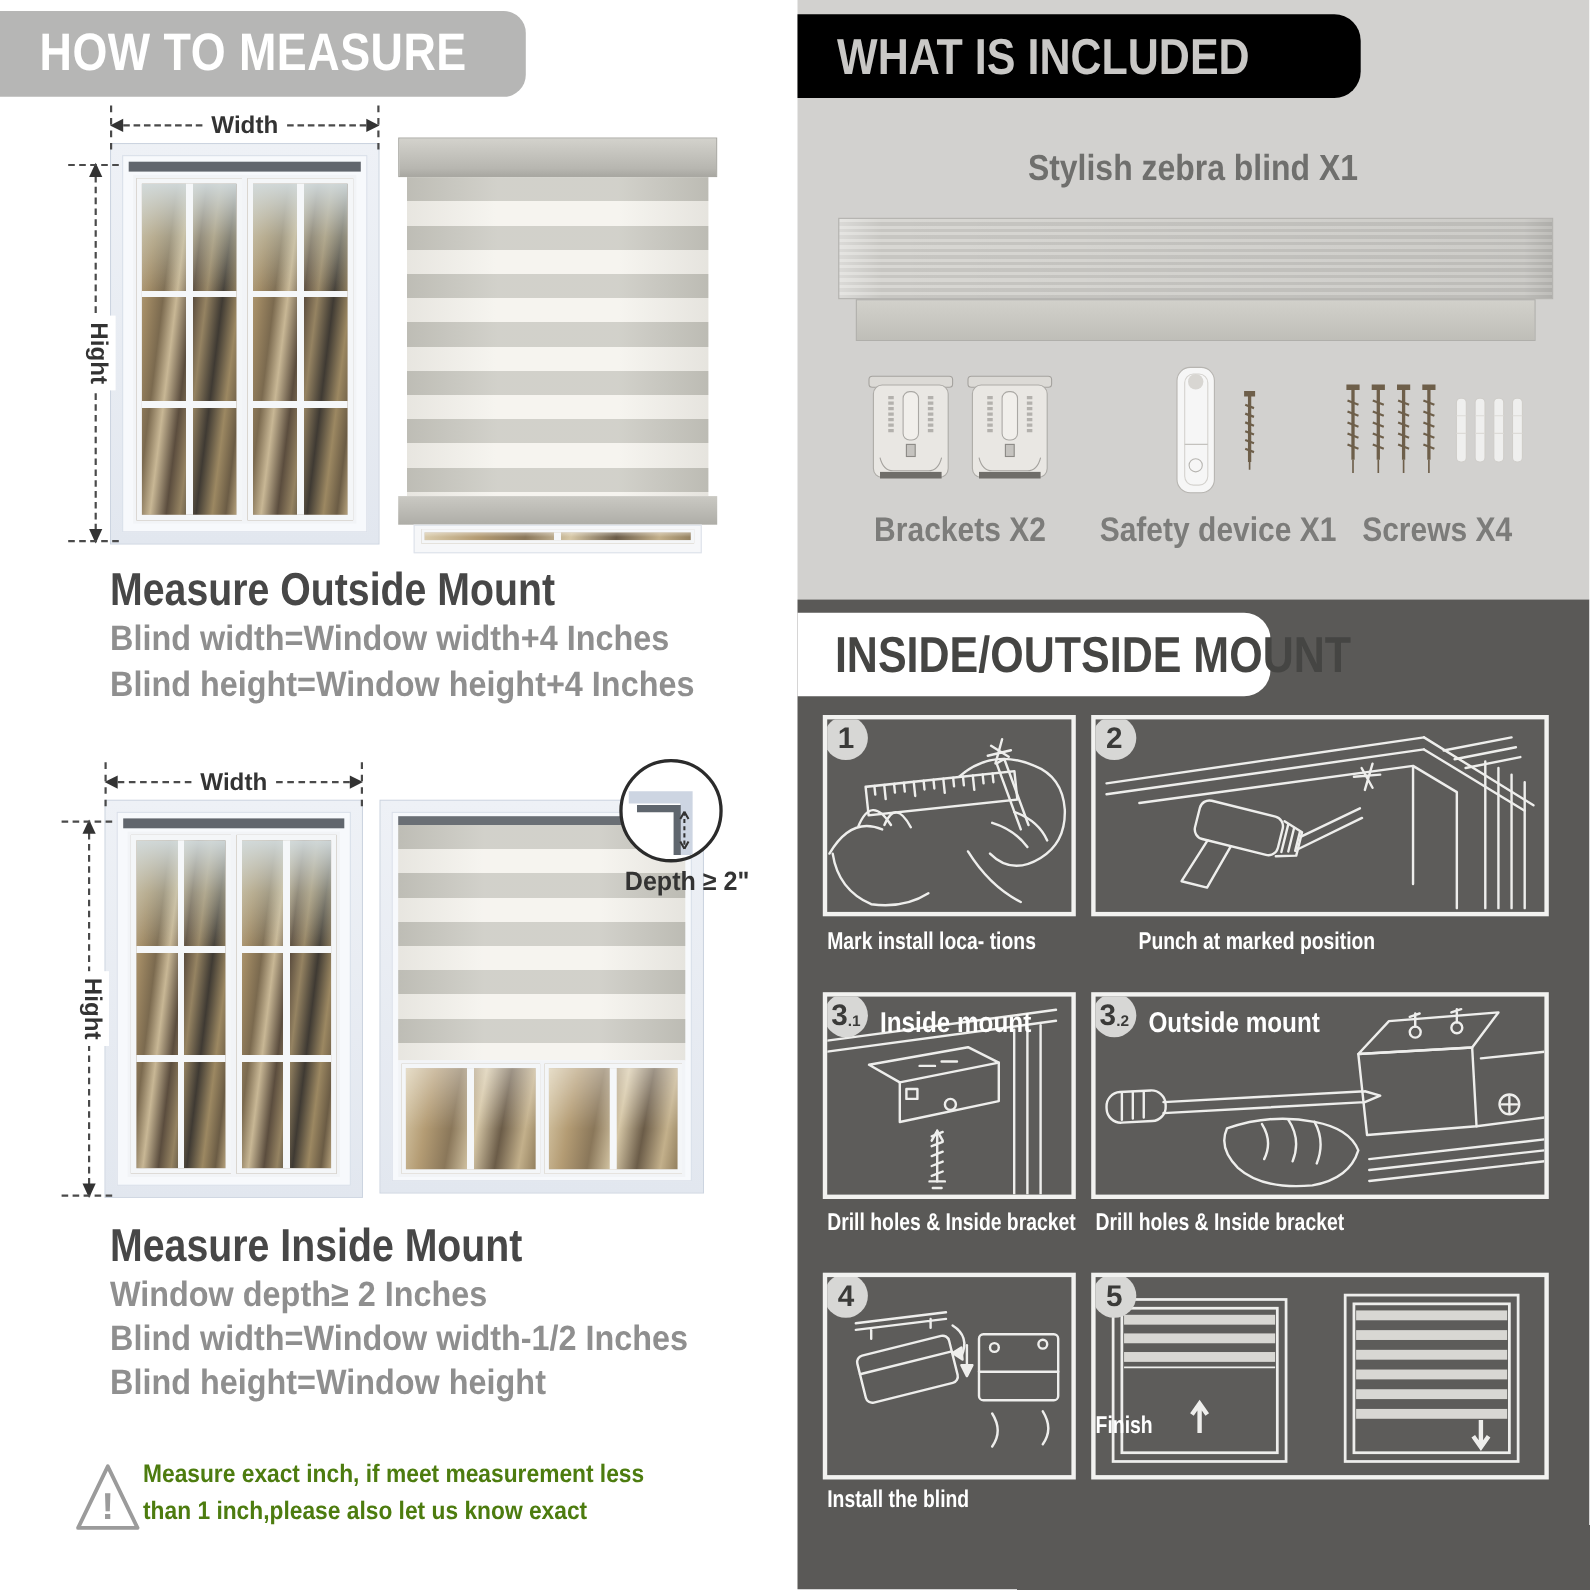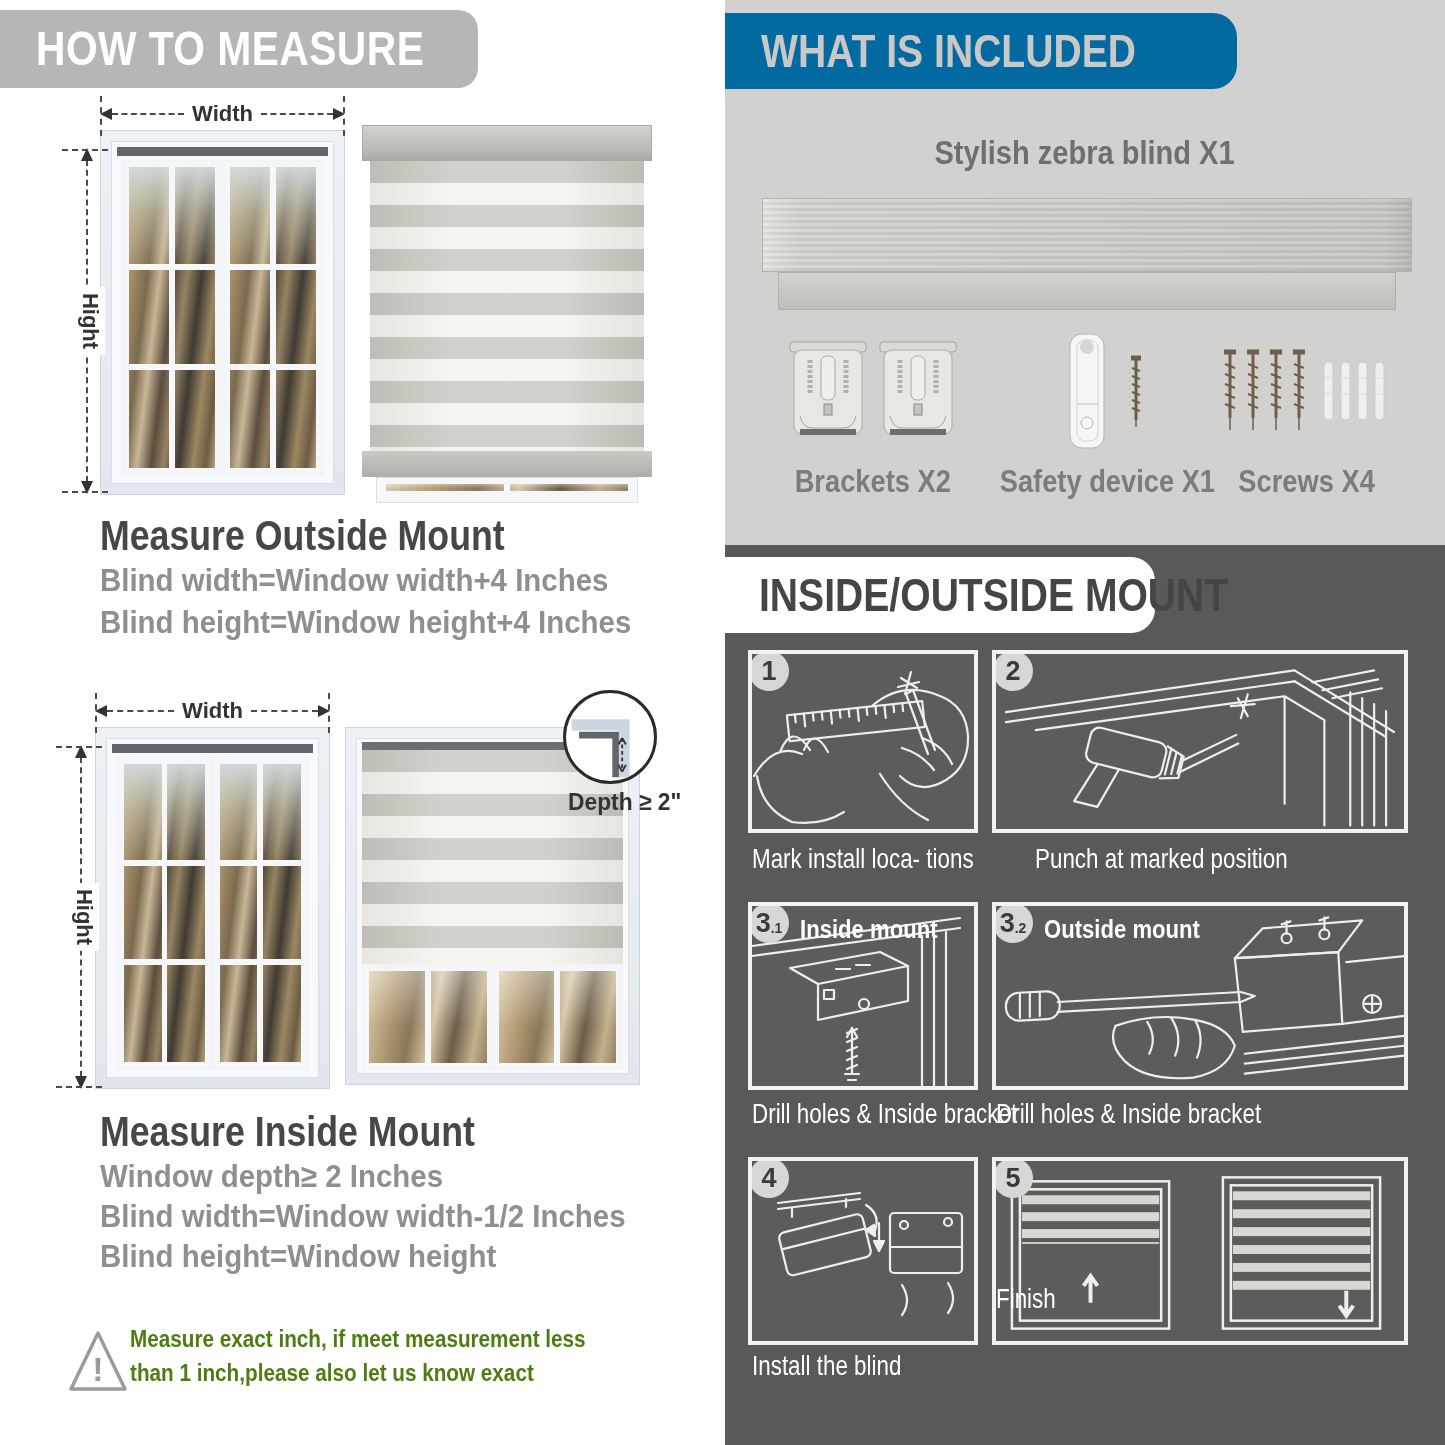--- a/index.html
+++ b/index.html
@@ -64,21 +64,21 @@
 
   .warn-text{font-size:23px;font-weight:bold;color:#4d7c0f;line-height:34px;}
 
   
   .depth-circle{width:94px;height:94px;border-radius:50%;border:3px solid #2b2b2b;
     background:#fff;box-sizing:border-box;overflow:hidden;}
   .depth-label{font-size:24px;font-weight:bold;color:#333;}
 
   
   .included-panel{left:725px;top:0;width:720px;height:545px;background:#d2d1cf;}
-  .inc-banner{left:725px;top:13px;width:512px;height:76px;background:#0369a1;
+  .inc-banner{left:725px;top:13px;width:512px;height:76px;background:#000000;
     border-radius:0 24px 24px 0;color:#c9c8c6;font-weight:bold;font-size:46px;
     line-height:76px;padding-left:36px;box-sizing:border-box;}
   .stylish{left:725px;top:134px;width:720px;text-align:center;
     font-size:33px;font-weight:bold;color:#6f6f6d;}
   .rail-main{left:762px;top:198px;width:650px;height:74px;
     background:
       linear-gradient(90deg,rgba(255,255,255,.35) 0,rgba(255,255,255,0) 6%,rgba(0,0,0,.05) 96%,rgba(0,0,0,.12) 100%),
       repeating-linear-gradient(180deg,#d8d7d3 0 3px,#c7c6c2 3px 6px);
     border:1px solid #b3b2ae;box-sizing:border-box;}
   .rail-lip{left:778px;top:272px;width:618px;height:38px;
@@ -89,21 +89,21 @@
   .mount-banner{left:725px;top:557px;width:430px;height:76px;background:#fff;
     border-radius:0 24px 24px 0;color:#454543;font-weight:bold;font-size:46px;
     line-height:76px;padding-left:34px;box-sizing:border-box;}
 
   .step-panel{position:absolute;border:4px solid #f2f2f0;background:#5d5c5a;box-sizing:border-box;overflow:hidden;}
   .badge{position:absolute;left:-3px;top:-3px;width:40px;height:40px;border-radius:50%;
     background:#d7d7d5;color:#3b3b39;font-weight:bold;font-size:27px;
     display:flex;align-items:center;justify-content:center;}
   .badge .sub{font-size:14px;margin-top:9px;}
   .step-title{position:absolute;left:48px;top:8px;color:#ffffff;font-weight:bold;font-size:26px;}
-  .step-caption{position:absolute;color:#fff;font-weight:normal;font-size:28px;}
+  .step-caption{position:absolute;color:#fff;font-weight:bold;font-size:22px;}
   .step-caption .cx{transform:scaleX(.8);}
   .line-art{position:absolute;inset:0;width:100%;height:100%;}
 </style>
 </head>
 <body>
 
 <div class="canvas">
 
   <div class="abs howto-banner">
     <span class="cx">HOW TO MEASURE</span>

